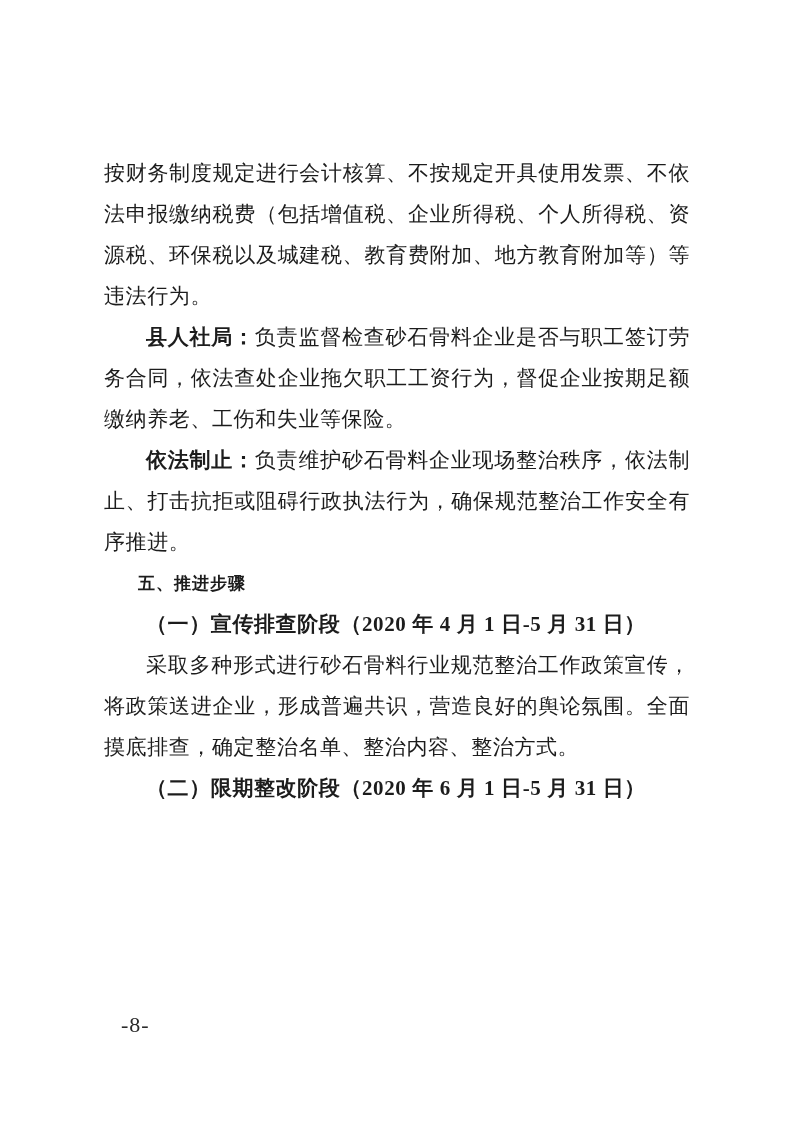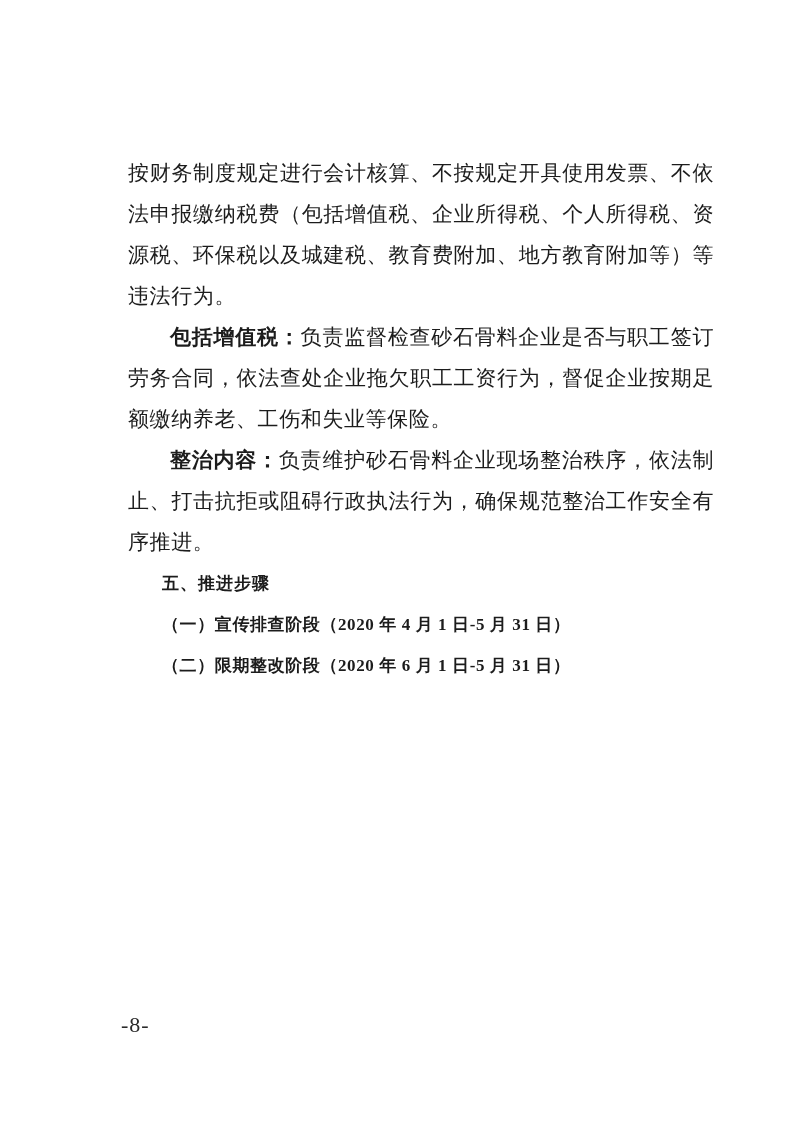--- a/index.html
+++ b/index.html
@@ -14,21 +14,20 @@
     background: #ffffff;
     overflow: hidden;
     font-family: "Liberation Serif", "DejaVu Serif", serif;
     color: #1c1c1c;
   }
   .content {
     position: absolute;
     left: 104px;
     top: 153px;
     width: 586px;
-    margin-left: 24px;
   }
   .para {
     margin: 0;
     font-size: 21px;
     line-height: 41px;
     letter-spacing: 0.6px;
     text-align: justify;
     text-justify: inter-character;
     word-break: normal;
   }
@@ -43,21 +42,21 @@
     font-family: "Liberation Sans", "DejaVu Sans", sans-serif;
     font-weight: bold;
     font-size: 17px;
     line-height: 41px;
     letter-spacing: 1px;
     text-indent: 2em;
   }
   .h2 {
     margin: 0;
     font-weight: bold;
-    font-size: 17px;
+    font-size: 21px;
     line-height: 41px;
     letter-spacing: 0.6px;
     text-indent: 2em;
   }
   .pagenum {
     position: absolute;
     left: 121px;
     top: 1012px;
     font-size: 22px;
     line-height: 26px;
@@ -66,28 +65,29 @@
   }
 </style>
 </head>
 <body>
 
 <div class="page">
   <div class="content">
 
     <p class="para">按财务制度规定进行会计核算、不按规定开具使用发票、不依法申报缴纳税费（包括增值税、企业所得税、个人所得税、资源税、环保税以及城建税、教育费附加、地方教育附加等）等违法行为。</p>
 
-    <p class="para indent"><span class="lead">包括增值税：</span><span>负责监督检查砂石骨料企业是否与职工签订劳务合同，依法查处企业拖欠职工工资行为，督促企业按期足额缴纳养老、工伤和失业等保险。</span></p>
+    <p class="para indent"><span class="lead">县人社局：</span><span>负责监督检查砂石骨料企业是否与职工签订劳务合同，依法查处企业拖欠职工工资行为，督促企业按期足额缴纳养老、工伤和失业等保险。</span></p>
 
-    <p class="para indent"><span class="lead">整治内容：</span><span>负责维护砂石骨料企业现场整治秩序，依法制止、打击抗拒或阻碍行政执法行为，确保规范整治工作安全有序推进。</span></p>
+    <p class="para indent"><span class="lead">依法制止：</span><span>负责维护砂石骨料企业现场整治秩序，依法制止、打击抗拒或阻碍行政执法行为，确保规范整治工作安全有序推进。</span></p>
 
     <h3 class="h1">五、推进步骤</h3>
 
     <h4 class="h2">（一）宣传排查阶段（2020 年 4 月 1 日-5 月 31 日）</h4>
 
+    <p class="para indent">采取多种形式进行砂石骨料行业规范整治工作政策宣传，将政策送进企业，形成普遍共识，营造良好的舆论氛围。全面摸底排查，确定整治名单、整治内容、整治方式。</p>
 
     <h4 class="h2">（二）限期整改阶段（2020 年 6 月 1 日-5 月 31 日）</h4>
 
 
   </div>
 
   <div class="pagenum">-8-</div>
 </div>
 
 </body></html>

